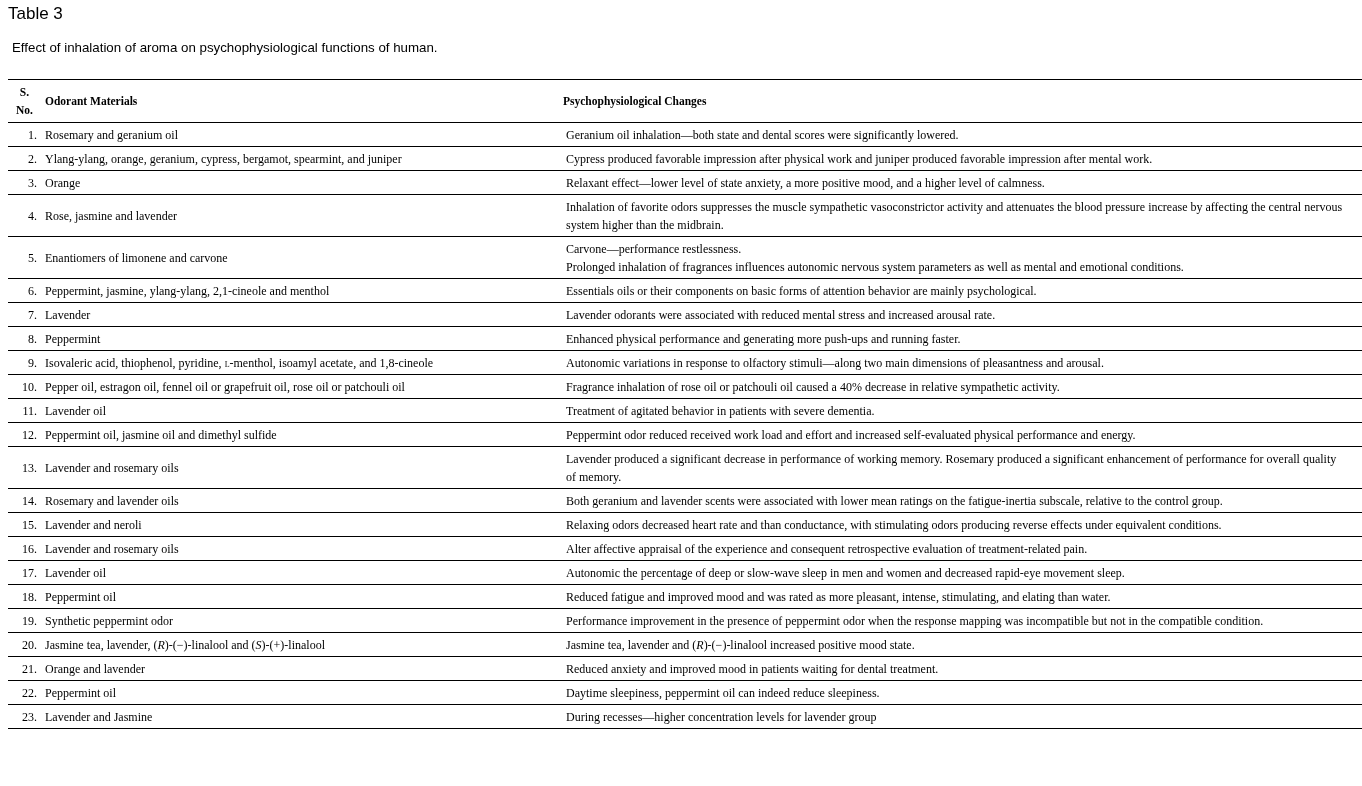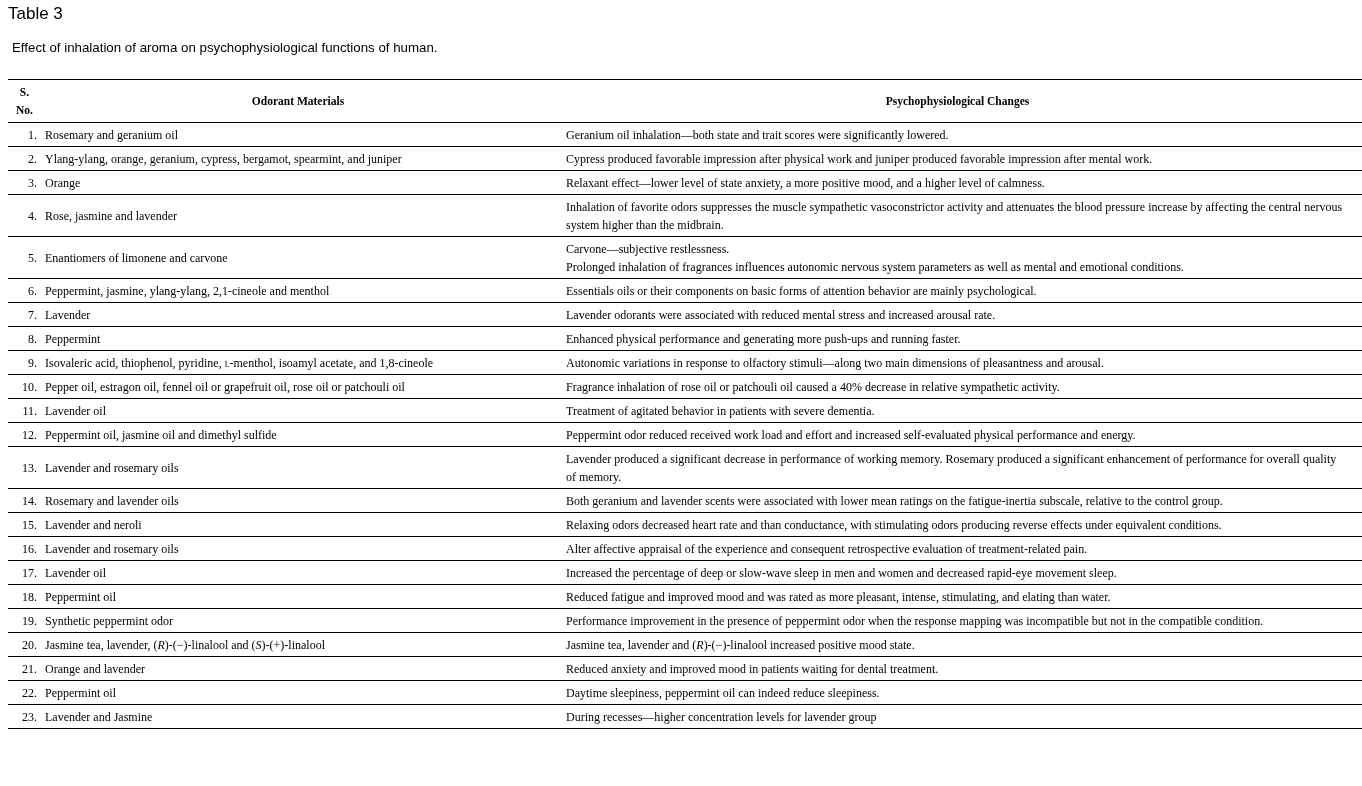--- a/index.html
+++ b/index.html
@@ -54,21 +54,21 @@
     table.data-table col.c-odor { width: 518px; }
     table.data-table col.c-change { width: 801px; }
     table.data-table col.c-ref { width: 70px; }
     thead tr {
       border-top: 1.5px solid #000;
       border-bottom: 1.5px solid #000;
     }
     thead th {
       font-weight: bold;
       font-size: 11.5px;
-      text-align: center;
+      text-align: left;
       vertical-align: middle;
       padding: 3px 6px;
       height: 34px;
     }
     thead th.th-no {
       padding-left: 2px;
       padding-right: 0;
       text-align: center;
     }
     thead th.th-ref {
@@ -118,21 +118,21 @@
         <th>Odorant Materials</th>
         <th>Psychophysiological Changes</th>
         <th class="th-ref">R</th>
       </tr>
     </thead>
     <tbody id="table-body">
         <tr>
           <td class="td-no">1.</td>
           <td class="td-odor">Rosemary and geranium oil</td>
           <td class="td-change">
-            <div>Geranium oil inhalation—both state and trait scores were significantly lowered.</div>
+            <div>Geranium oil inhalation—both state and dental scores were significantly lowered.</div>
           </td>
           <td class="td-ref"></td>
         </tr>
         <tr>
           <td class="td-no">2.</td>
           <td class="td-odor">Ylang-ylang, orange, geranium, cypress, bergamot, spearmint, and juniper</td>
           <td class="td-change">
             <div>Cypress produced favorable impression after physical work and juniper produced favorable impression after mental work.</div>
           </td>
           <td class="td-ref"></td>
@@ -150,21 +150,21 @@
           <td class="td-odor">Rose, jasmine and lavender</td>
           <td class="td-change">
             <div>Inhalation of favorite odors suppresses the muscle sympathetic vasoconstrictor activity and attenuates the blood pressure increase by affecting the central nervous system higher than the midbrain.</div>
           </td>
           <td class="td-ref"></td>
         </tr>
         <tr>
           <td class="td-no">5.</td>
           <td class="td-odor">Enantiomers of limonene and carvone</td>
           <td class="td-change">
-            <div>Carvone—subjective restlessness.</div>
+            <div>Carvone—performance restlessness.</div>
             <div>Prolonged inhalation of fragrances influences autonomic nervous system parameters as well as mental and emotional conditions.</div>
           </td>
           <td class="td-ref"></td>
         </tr>
         <tr>
           <td class="td-no">6.</td>
           <td class="td-odor">Peppermint, jasmine, ylang-ylang, 2,1-cineole and menthol</td>
           <td class="td-change">
             <div>Essentials oils or their components on basic forms of attention behavior are mainly psychological.</div>
           </td>
@@ -247,21 +247,21 @@
           <td class="td-odor">Lavender and rosemary oils</td>
           <td class="td-change">
             <div>Alter affective appraisal of the experience and consequent retrospective evaluation of treatment-related pain.</div>
           </td>
           <td class="td-ref"></td>
         </tr>
         <tr>
           <td class="td-no">17.</td>
           <td class="td-odor">Lavender oil</td>
           <td class="td-change">
-            <div>Increased the percentage of deep or slow-wave sleep in men and women and decreased rapid-eye movement sleep.</div>
+            <div>Autonomic the percentage of deep or slow-wave sleep in men and women and decreased rapid-eye movement sleep.</div>
           </td>
           <td class="td-ref"></td>
         </tr>
         <tr>
           <td class="td-no">18.</td>
           <td class="td-odor">Peppermint oil</td>
           <td class="td-change">
             <div>Reduced fatigue and improved mood and was rated as more pleasant, intense, stimulating, and elating than water.</div>
           </td>
           <td class="td-ref"></td>

